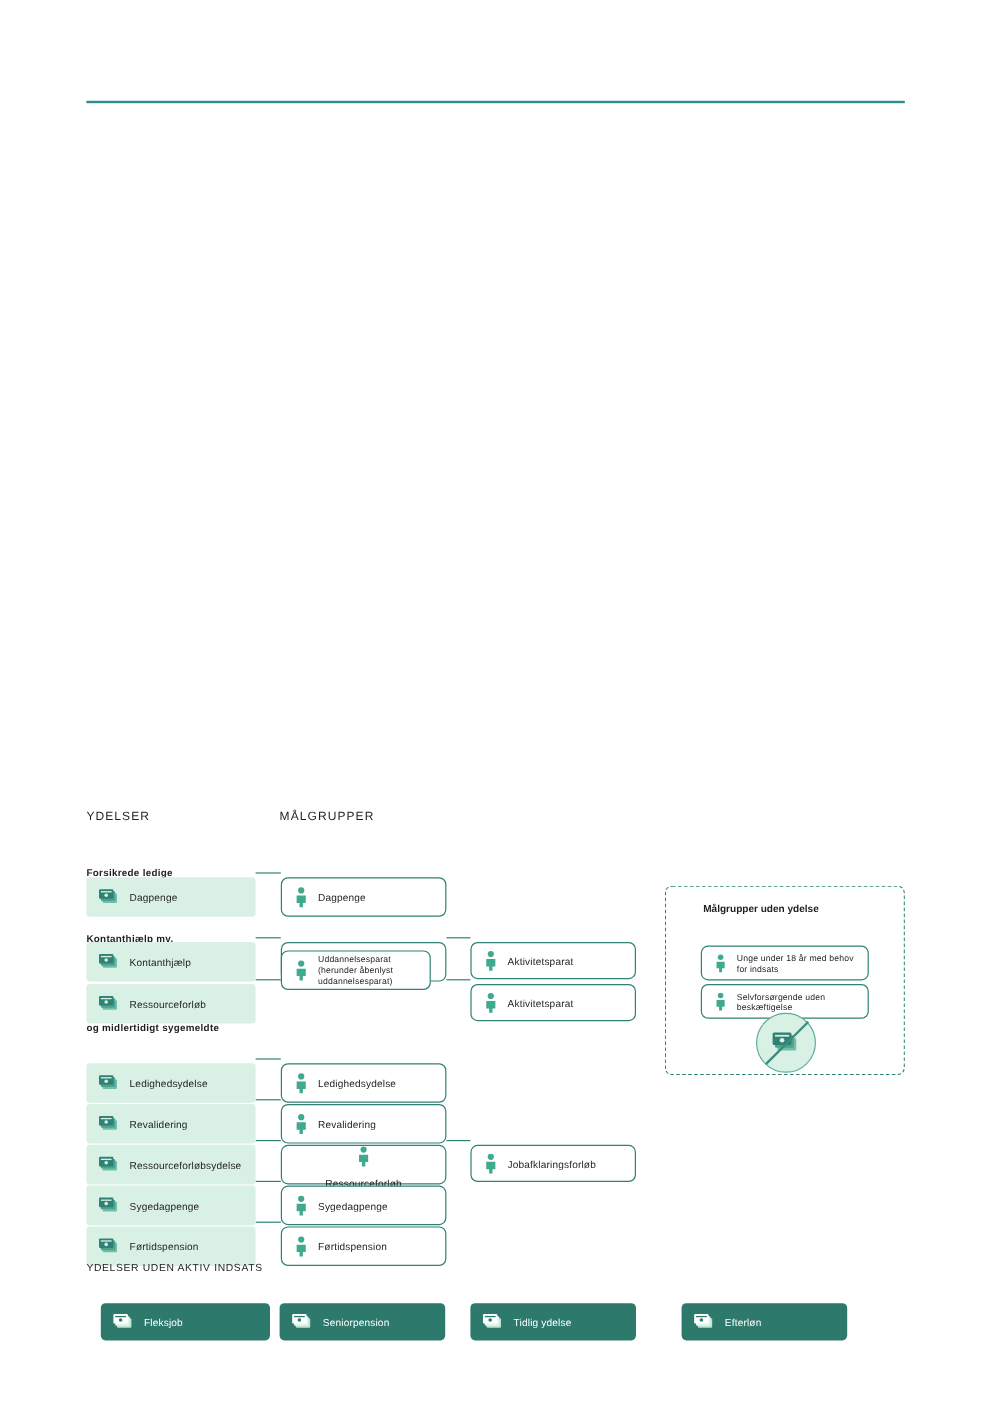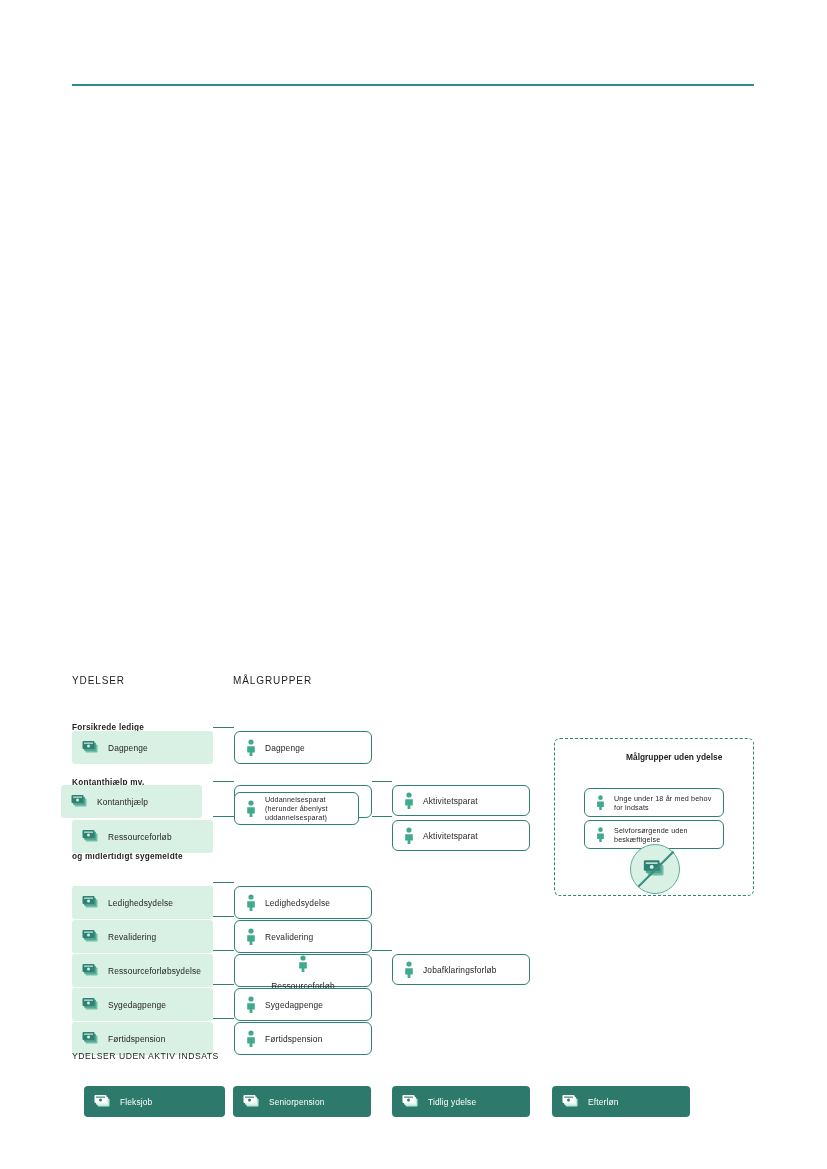--- a/index.html
+++ b/index.html
@@ -191,21 +191,21 @@
         <rect x="3.5" y="4.5" width="12" height="8" rx="1" fill="#6fbfa8"></rect>
         <rect x="2" y="2.8" width="12" height="8" rx="1" fill="#4da38d"></rect>
         <rect x="0.5" y="1" width="12" height="8" rx="1" fill="#2f8174"></rect>
         <rect x="2" y="2.6" width="9" height="1.1" fill="#d9f0e5"></rect>
         <circle cx="6.5" cy="6" r="1.5" fill="#d9f0e5"></circle>
       </svg>
     </span>
     <span class="label">Dagpenge</span>
   </div>
 
-  <div class="node fill-light" style="left:61px; top:765px; width:141px; height:33px;">
+  <div class="node fill-light" style="left:72px; top:765px; width:141px; height:33px;">
     <span class="icon">
       <svg width="18" height="16" viewBox="0 0 18 16">
         <rect x="3.5" y="4.5" width="12" height="8" rx="1" fill="#6fbfa8"></rect>
         <rect x="2" y="2.8" width="12" height="8" rx="1" fill="#4da38d"></rect>
         <rect x="0.5" y="1" width="12" height="8" rx="1" fill="#2f8174"></rect>
         <rect x="2" y="2.6" width="9" height="1.1" fill="#d9f0e5"></rect>
         <circle cx="6.5" cy="6" r="1.5" fill="#d9f0e5"></circle>
       </svg>
     </span>
     <span class="label">Kontanthjælp</span>
@@ -394,21 +394,21 @@
       <svg width="12" height="18" viewBox="0 0 12 18">
         <circle cx="6" cy="3" r="2.6" fill="#3faa8e"></circle>
         <path d="M2.2 7.2h7.6v6.2H7.4V17H4.6v-3.6H2.2z" fill="#3faa8e"></path>
       </svg>
     </span>
     <span class="label">Jobafklaringsforløb</span>
   </div>
 
   <div class="dashed-panel" style="left:554px; top:738px; width:200px; height:158px;"></div>
 
-  <div class="dashed-title" style="left:586px; top:752px;margin-left:40px;">Målgrupper uden ydelse</div>
+  <div class="dashed-title" style="left:586px; top:752px;">Målgrupper uden ydelse</div>
 
   <div class="node outline small-text" style="left:584px; top:768px; width:140px; height:29px;">
     <span class="icon">
       <svg width="11" height="16" viewBox="0 0 12 18">
         <circle cx="6" cy="3" r="2.6" fill="#3faa8e"></circle>
         <path d="M2.2 7.2h7.6v6.2H7.4V17H4.6v-3.6H2.2z" fill="#3faa8e"></path>
       </svg>
     </span>
     <span class="label">Unge under 18 år med behov for indsats</span>
   </div>
@@ -468,21 +468,21 @@
         <rect x="3.5" y="4.5" width="12" height="8" rx="1" fill="#bde6d6"></rect>
         <rect x="2" y="2.8" width="12" height="8" rx="1" fill="#e3f5ed"></rect>
         <rect x="0.5" y="1" width="12" height="8" rx="1" fill="#ffffff"></rect>
         <rect x="2" y="2.6" width="9" height="1.1" fill="#2d7a6d"></rect>
         <circle cx="6.5" cy="6" r="1.5" fill="#2d7a6d"></circle>
       </svg>
     </span>
     <span class="label">Tidlig ydelse</span>
   </div>
 
-  <div class="node fill-dark" style="left:552px; top:1066px; width:138px; height:31px;">
+  <div class="node fill-dark" style="left:568px; top:1066px; width:138px; height:31px;">
     <span class="icon">
       <svg width="18" height="16" viewBox="0 0 18 16">
         <rect x="3.5" y="4.5" width="12" height="8" rx="1" fill="#bde6d6"></rect>
         <rect x="2" y="2.8" width="12" height="8" rx="1" fill="#e3f5ed"></rect>
         <rect x="0.5" y="1" width="12" height="8" rx="1" fill="#ffffff"></rect>
         <rect x="2" y="2.6" width="9" height="1.1" fill="#2d7a6d"></rect>
         <circle cx="6.5" cy="6" r="1.5" fill="#2d7a6d"></circle>
       </svg>
     </span>
     <span class="label">Efterløn</span>

